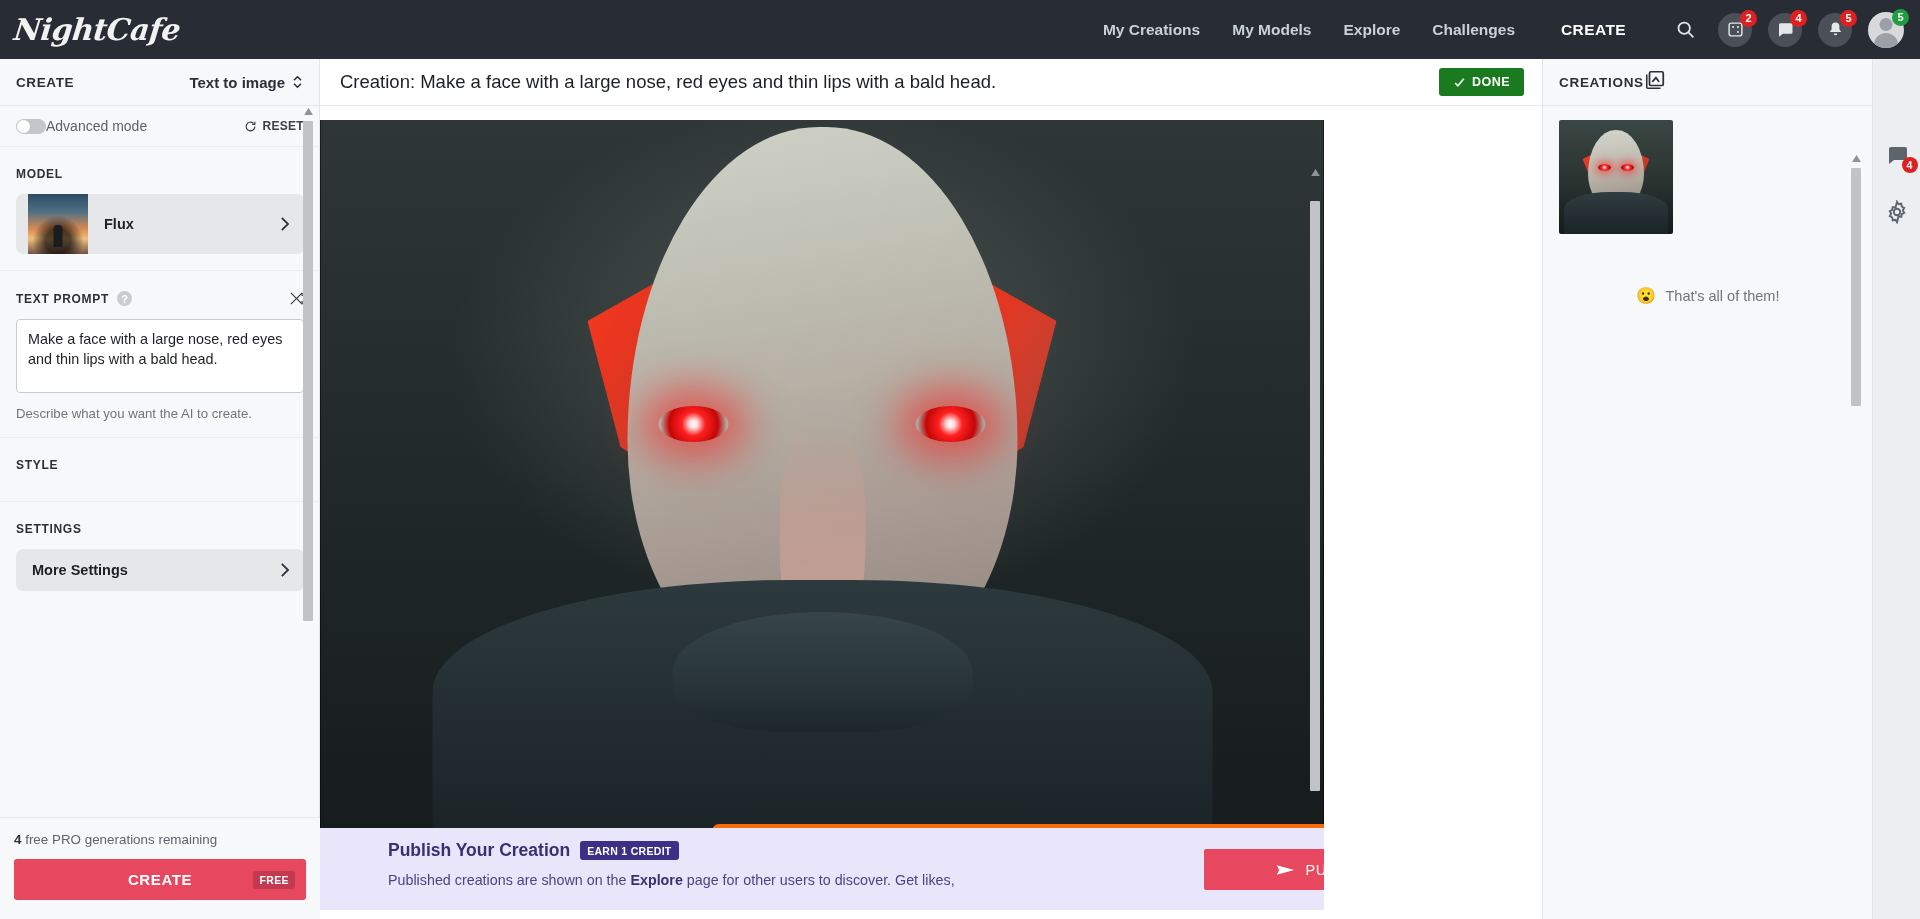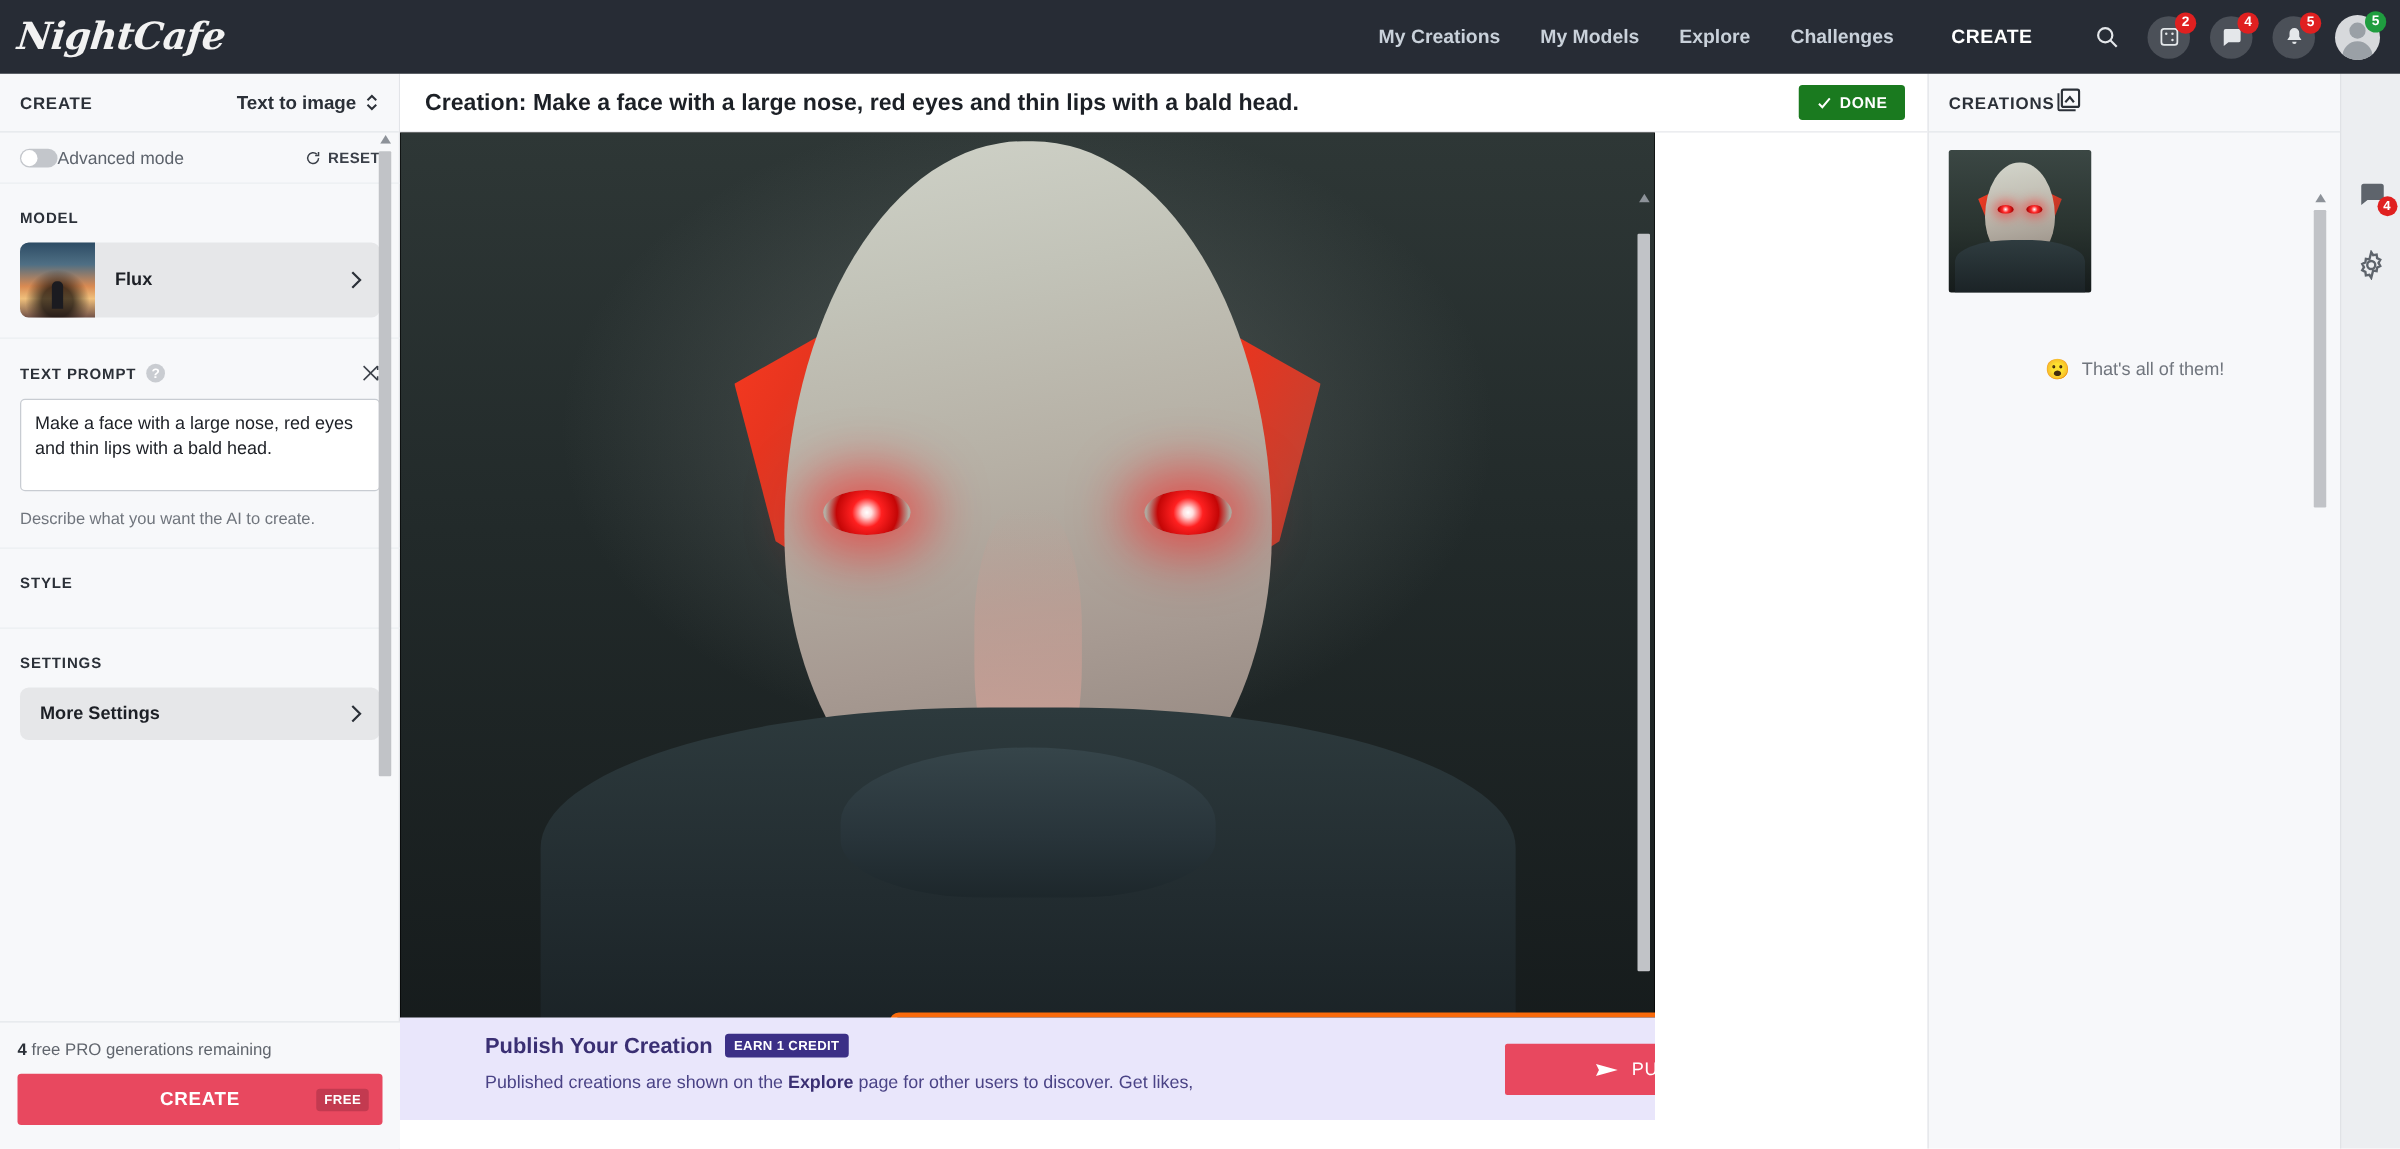--- a/index.html
+++ b/index.html
@@ -91,21 +91,21 @@
     content: ""; position: absolute; left: 1px; top: 1px;
     width: 13px; height: 13px; border-radius: 50%; background: #fff;
   }
   .toggle-label { font-size: 14px; color: #5d636c; }
   .reset { display: flex; align-items: center; gap: 5px; color: #3b4049; font-size: 12px; font-weight: 700; letter-spacing: .3px; }
 
   .sec { padding: 20px 16px 16px; border-bottom: 1px solid #eceef1; }
   .sec-title { font-size: 12px; font-weight: 700; letter-spacing: .7px; color: #2b3038; margin-bottom: 13px; }
   .card {
     display: flex; align-items: center; gap: 0;
-    background: #e6e7e9; border-radius: 7px; overflow: hidden; height: 60px;
+    background: #e6e7e9; border-radius: 7px; overflow: hidden; height: 60px; padding-left: 12px;
   }
   .card-thumb { width: 60px; height: 62px; flex: none; }
   .thumb-flux {
     background:
       radial-gradient(circle at 50% 78%, rgba(0,0,0,.65) 0 22%, rgba(0,0,0,0) 45%),
       linear-gradient(180deg,#2b4a63 0%,#4f6f84 30%,#d98a52 58%,#f0c07c 74%,#6a4b44 100%);
     position: relative;
   }
   .thumb-flux::after {
     content:""; position:absolute; left:50%; bottom:8px; transform:translateX(-50%);
@@ -176,28 +176,28 @@
     background: #c33a50; color: #fff; font-size: 10.5px; font-weight: 700;
     border-radius: 3px; padding: 3px 6px; letter-spacing: .4px;
   }
 
   
   .center { position: absolute; top: 59px; left: 320px; width: 1222px; height: 860px; background: #fff; }
   .center-head {
     height: 47px; border-bottom: 1px solid #e6e8eb; display: flex; align-items: center;
     justify-content: space-between; padding: 0 18px 0 20px; background: #fff;
   }
-  .creation-title { font-size: 18.5px; font-weight: 700; color: #1c2026; }
+  .creation-title { font-size: 18.5px; font-weight: 400; color: #1c2026; }
   .done-btn {
     display: flex; align-items: center; gap: 6px;
     background: #1a7a1f; color: #fff; border-radius: 3px;
     padding: 7px 14px; font-size: 12.5px; font-weight: 700; letter-spacing: .5px;
   }
 
-  .canvas-area { position: absolute; top: 47px; left: 0; width: 1004px; height: 790px; background: #000; overflow: hidden; }
+  .canvas-area { position: absolute; top: 61px; left: 0; width: 1004px; height: 790px; background: #000; overflow: hidden; }
   .gen-img {
     position: absolute; left: 50%; transform: translateX(-50%);
     top: 0; width: 1003px; height: 790px;
     background:
       radial-gradient(ellipse 60% 52% at 50% 30%, rgba(120,128,124,.50) 0%, rgba(30,38,38,0) 62%),
       linear-gradient(180deg,#2e3736 0%,#222a2a 40%,#14191a 100%);
     overflow: hidden;
   }
   .figure { position: absolute; left: 0; top: 0; width: 100%; height: 100%; }
   

